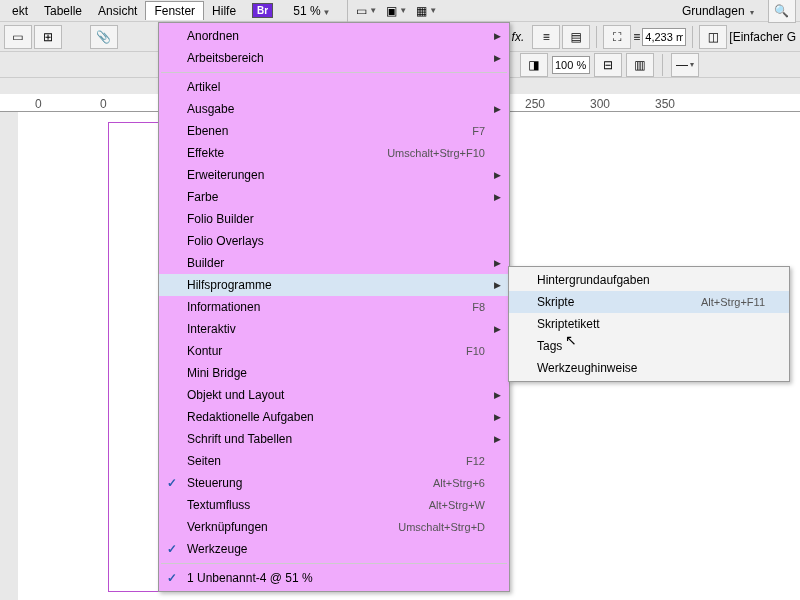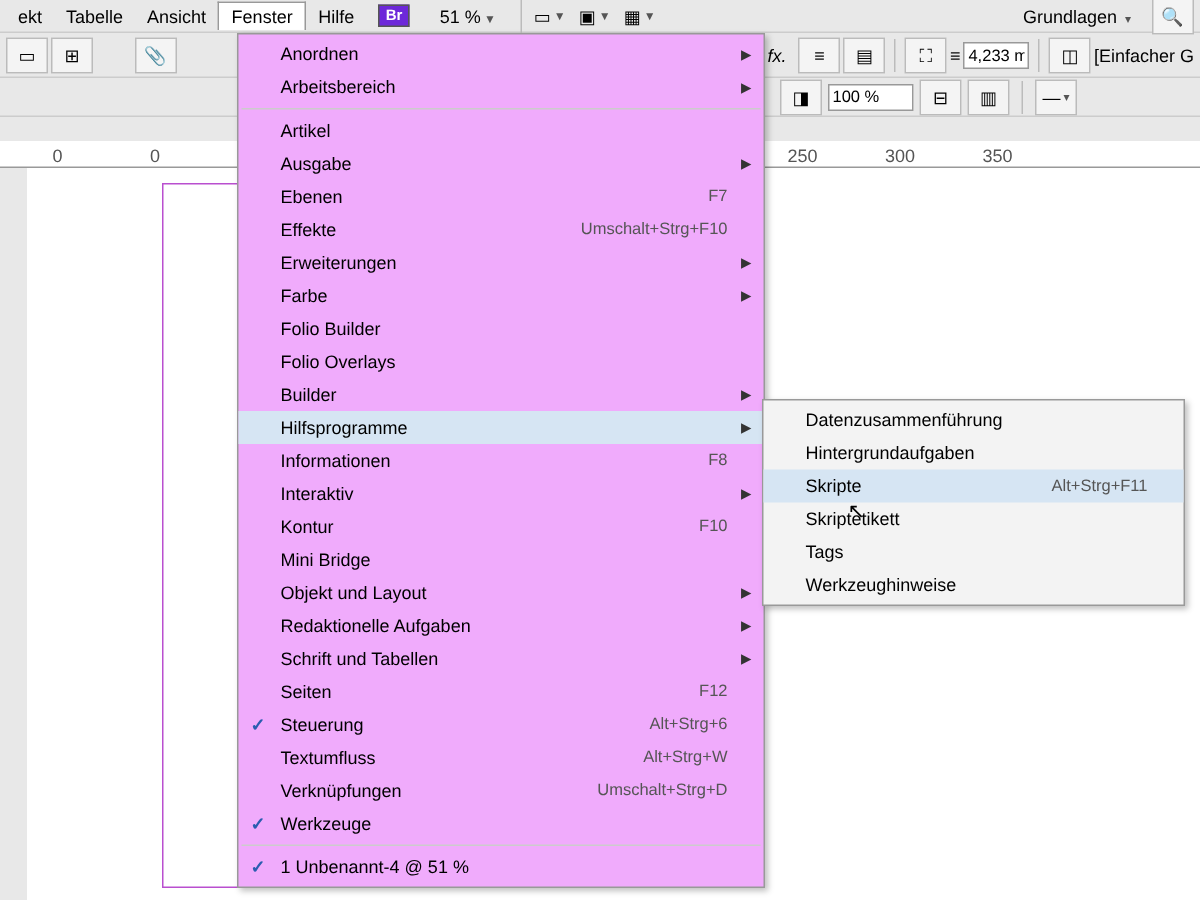--- a/index.html
+++ b/index.html
@@ -80,21 +80,21 @@
   <span class="tool-slot">⛶</span>
   <span>≡</span>
   <input class="tool-input" value="4,233 mm" style="">
   <span class="vsep"></span>
   <span class="tool-slot">◫</span>
   <span>[Einfacher G</span>
 </div>
 
 <div class="toolbar2">
   <span class="tool-slot">◨</span>
-  <input class="tool-input" style="width: 57px;" value="100 %">
+  <input class="tool-input" style="width: 38px;" value="100 %">
   <span class="tool-slot">⊟</span>
   <span class="tool-slot">▥</span>
   <span class="vsep"></span>
   <span class="tool-slot">—<span class="dropdown-arrow">▾</span></span>
 </div>
 
 <div class="ruler-h">
   <span class="ruler-tick" style="left:35px">0</span>
   <span class="ruler-tick" style="left:100px">0</span>
   <span class="ruler-tick" style="left:525px">250</span>
@@ -203,23 +203,20 @@
     </div>
     <div class="menu-sep"></div>
     <div class="menu-item">
       <span class="check">✓</span>
       <span class="label">1 Unbenannt-4 @ 51 %</span>
     </div>
   </div>
 
 <div class="submenu" id="sub-menu">
     <div class="menu-item">
-      <span class="label">Datenzusammenführung</span>
-    </div>
-    <div class="menu-item">
       <span class="label">Hintergrundaufgaben</span>
     </div>
     <div class="menu-item hover">
       <span class="label">Skripte</span>
       <span class="shortcut">Alt+Strg+F11</span>
     </div>
     <div class="menu-item">
       <span class="label">Skriptetikett</span>
     </div>
     <div class="menu-item">

